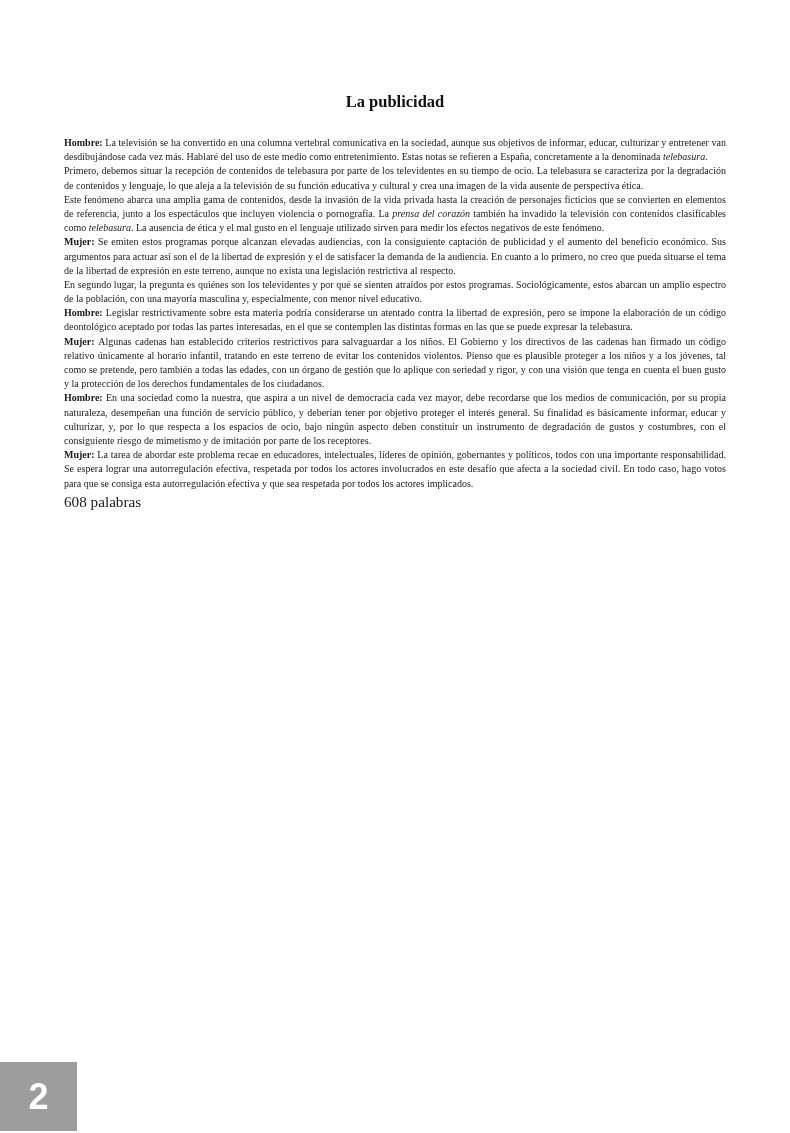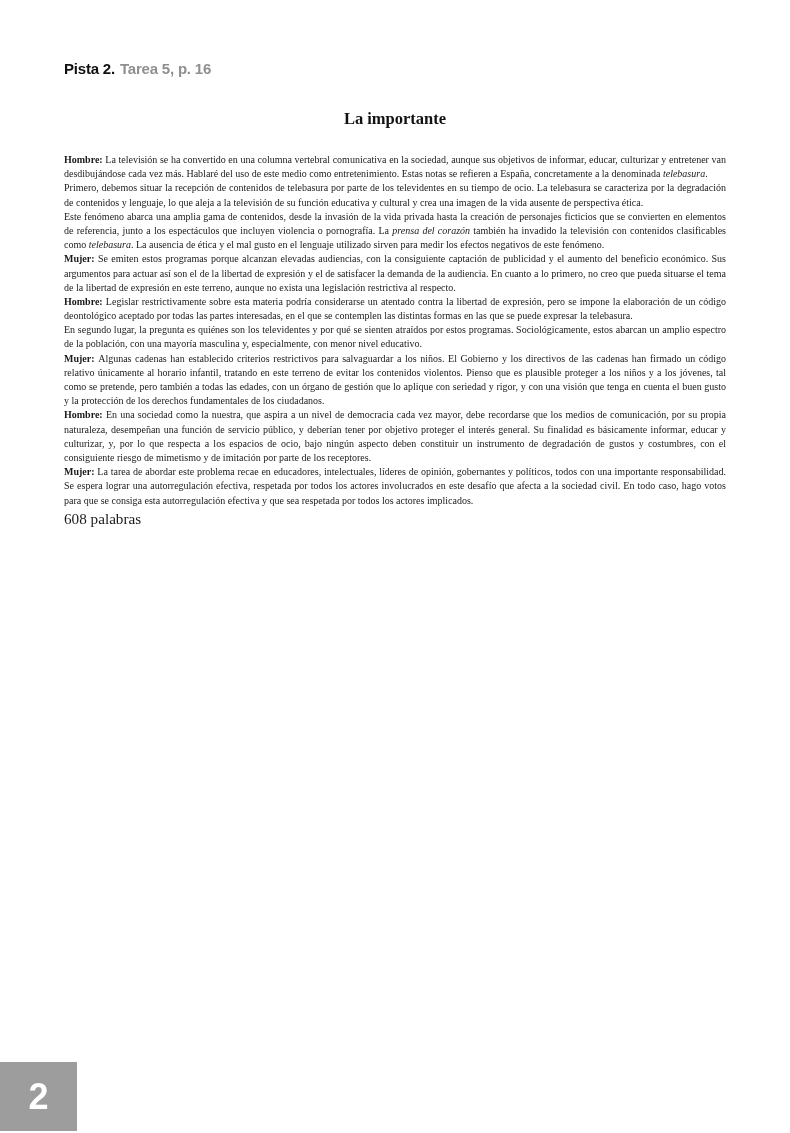--- a/index.html
+++ b/index.html
@@ -66,33 +66,30 @@
     font-weight: 700;
     font-size: 36px;
     color: #ffffff;
   }
 </style>
 </head>
 <body>
 
 <div class="page">
 
-  <div class="header">
-    <span class="track">Pista 2.</span><span class="task">Tarea 5, p. 16</span>
-  </div>
 
-  <h1 class="doc-title">La importante</h1>
+  <h1 class="doc-title">La publicidad</h1>
 
   <div class="doc-body">
       <p><span class="bold">Hombre: </span><span>La televisión se ha convertido en una columna vertebral comunicativa en la sociedad, aunque sus objetivos de informar, educar, culturizar y entretener van desdibujándose cada vez más. Hablaré del uso de este medio como entretenimiento. Estas notas se refieren a España, concretamente a la denominada </span><span class="italic">telebasura</span><span>.</span></p>
       <p><span>Primero, debemos situar la recepción de contenidos de telebasura por parte de los televidentes en su tiempo de ocio. La telebasura se caracteriza por la degradación de contenidos y lenguaje, lo que aleja a la televisión de su función educativa y cultural y crea una imagen de la vida ausente de perspectiva ética.</span></p>
       <p><span>Este fenómeno abarca una amplia gama de contenidos, desde la invasión de la vida privada hasta la creación de personajes ficticios que se convierten en elementos de referencia, junto a los espectáculos que incluyen violencia o pornografía. La </span><span class="italic">prensa del corazón</span><span> también ha invadido la televisión con contenidos clasificables como </span><span class="italic">telebasura</span><span>. La ausencia de ética y el mal gusto en el lenguaje utilizado sirven para medir los efectos negativos de este fenómeno.</span></p>
       <p><span class="bold">Mujer: </span><span>Se emiten estos programas porque alcanzan elevadas audiencias, con la consiguiente captación de publicidad y el aumento del beneficio económico. Sus argumentos para actuar así son el de la libertad de expresión y el de satisfacer la demanda de la audiencia. En cuanto a lo primero, no creo que pueda situarse el tema de la libertad de expresión en este terreno, aunque no exista una legislación restrictiva al respecto.</span></p>
+      <p><span>En segundo lugar, la pregunta es quiénes son los televidentes y por qué se sienten atraídos por estos programas. Sociológicamente, estos abarcan un amplio espectro de la población, con una mayoría masculina y, especialmente, con menor nivel educativo.</span></p>
       <p><span class="bold">Hombre: </span><span>Legislar restrictivamente sobre esta materia podría considerarse un atentado contra la libertad de expresión, pero se impone la elaboración de un código deontológico aceptado por todas las partes interesadas, en el que se contemplen las distintas formas en las que se puede expresar la telebasura.</span></p>
-      <p><span>En segundo lugar, la pregunta es quiénes son los televidentes y por qué se sienten atraídos por estos programas. Sociológicamente, estos abarcan un amplio espectro de la población, con una mayoría masculina y, especialmente, con menor nivel educativo.</span></p>
       <p><span class="bold">Mujer: </span><span>Algunas cadenas han establecido criterios restrictivos para salvaguardar a los niños. El Gobierno y los directivos de las cadenas han firmado un código relativo únicamente al horario infantil, tratando en este terreno de evitar los contenidos violentos. Pienso que es plausible proteger a los niños y a los jóvenes, tal como se pretende, pero también a todas las edades, con un órgano de gestión que lo aplique con seriedad y rigor, y con una visión que tenga en cuenta el buen gusto y la protección de los derechos fundamentales de los ciudadanos.</span></p>
       <p><span class="bold">Hombre: </span><span>En una sociedad como la nuestra, que aspira a un nivel de democracia cada vez mayor, debe recordarse que los medios de comunicación, por su propia naturaleza, desempeñan una función de servicio público, y deberían tener por objetivo proteger el interés general. Su finalidad es básicamente informar, educar y culturizar, y, por lo que respecta a los espacios de ocio, bajo ningún aspecto deben constituir un instrumento de degradación de gustos y costumbres, con el consiguiente riesgo de mimetismo y de imitación por parte de los receptores.</span></p>
       <p><span class="bold">Mujer: </span><span>La tarea de abordar este problema recae en educadores, intelectuales, líderes de opinión, gobernantes y políticos, todos con una importante responsabilidad. Se espera lograr una autorregulación efectiva, respetada por todos los actores involucrados en este desafío que afecta a la sociedad civil. En todo caso, hago votos para que se consiga esta autorregulación efectiva y que sea respetada por todos los actores implicados.</span></p>
     </div>
 
   <div class="footer">
     <span>608 palabras</span>
   </div>
 
   <div class="page-tab">

